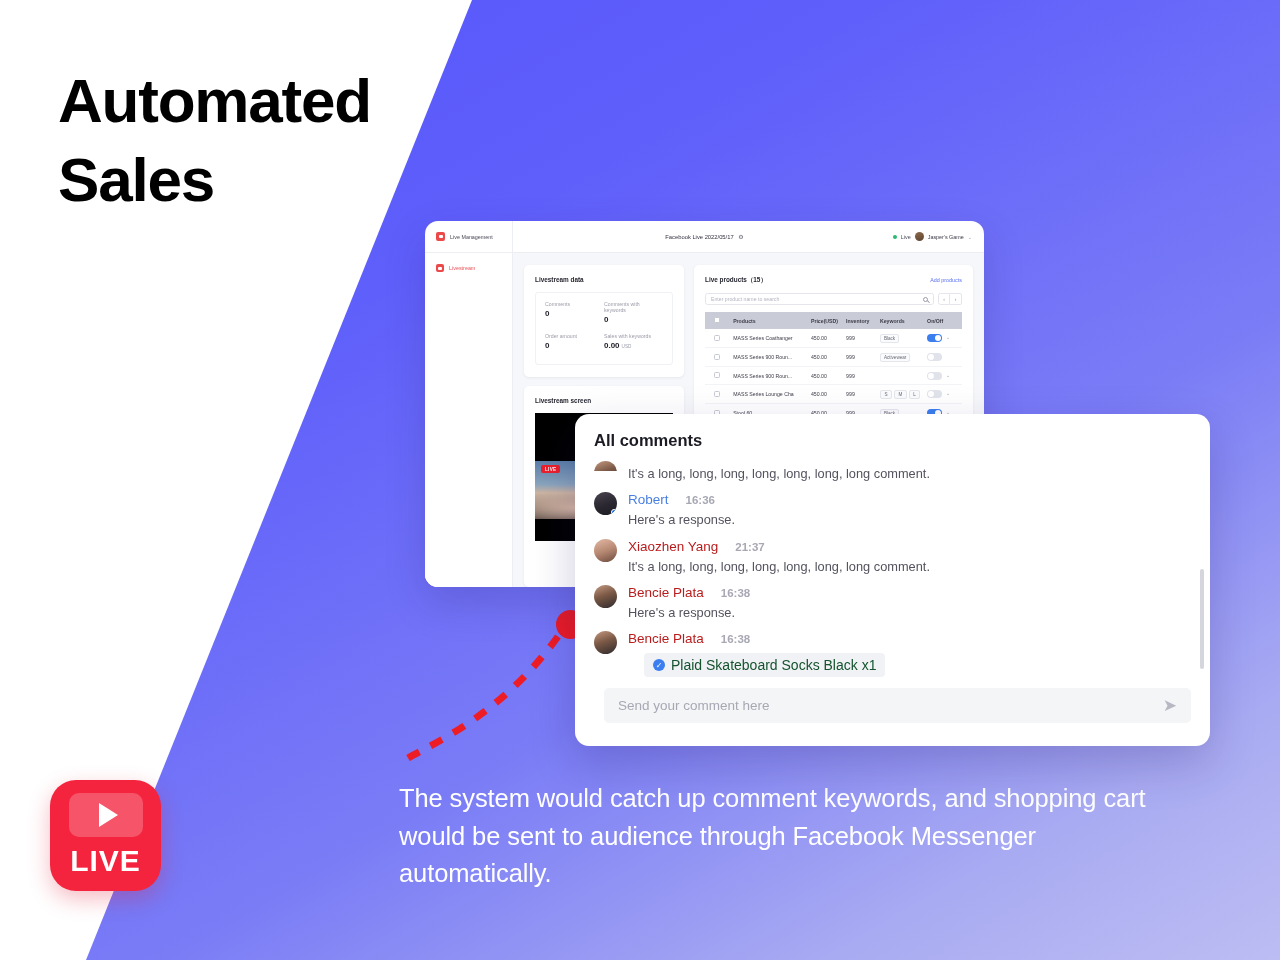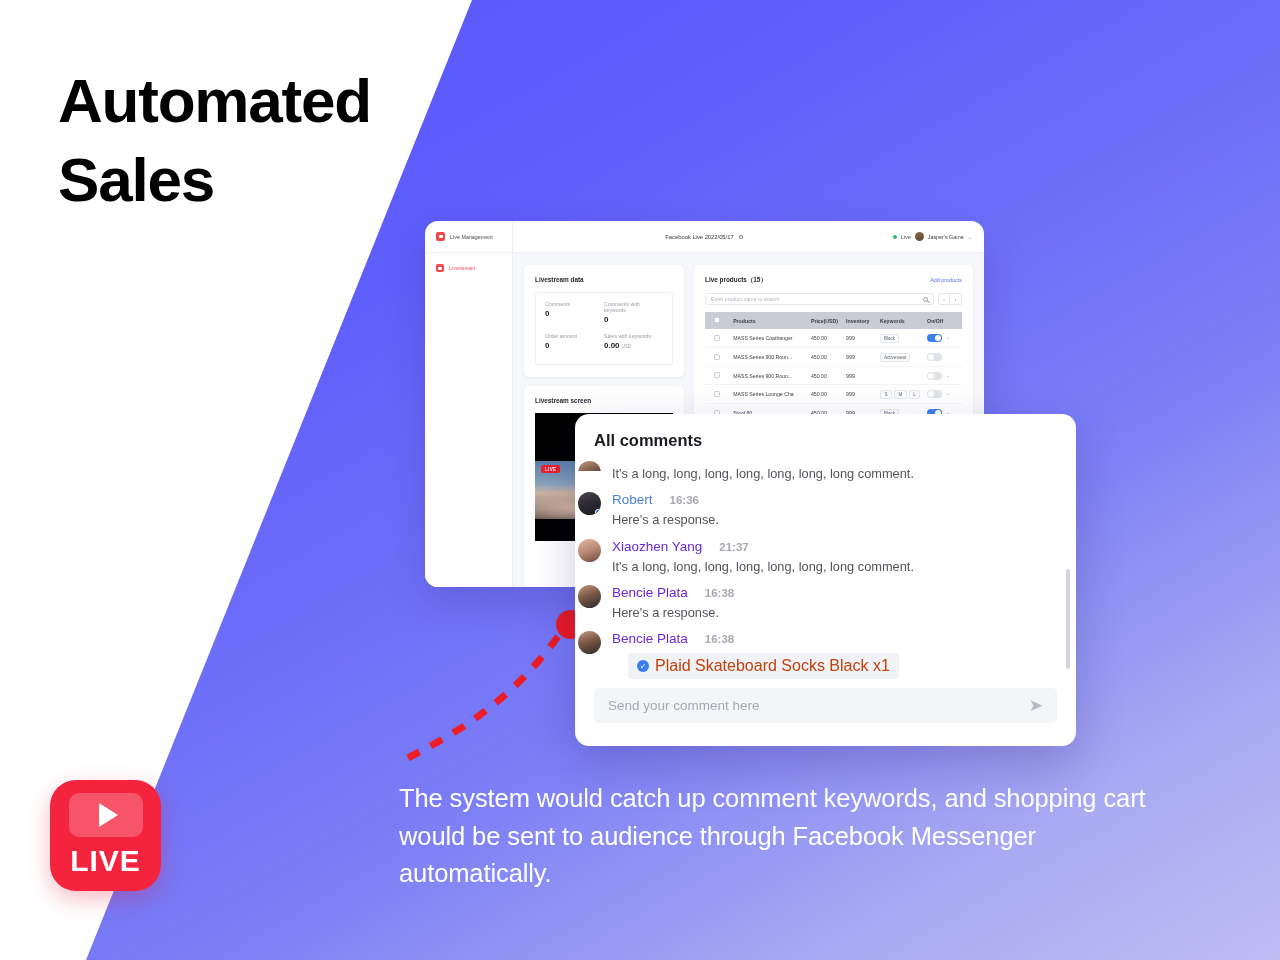--- a/index.html
+++ b/index.html
@@ -219,30 +219,30 @@
   .toggle .knob {
     position: absolute; top: 1px; left: 1px; width: 6px; height: 6px;
     border-radius: 50%; background: #fff;
   }
   .toggle.on .knob { left: 8px; }
   .row-chev { font-size: 5px; color: #9b9baa; margin-left: 4px; }
 
   
   #comments-panel {
     position: absolute; left: 575px; top: 414px;
-    width: 501px; height: 332px;
+    width: 635px; height: 332px;
     background: #ffffff; border-radius: 14px;
     box-shadow: 0 18px 46px rgba(30,20,100,0.22);
     overflow: hidden;
   }
   .cm-title {
     font-size: 16.5px; font-weight: 700; color: #1b1b24;
     padding: 17px 0 0 19px;
   }
-  .cm-list { position: relative; padding: 11px 22px 0 3px; }
+  .cm-list { position: relative; padding: 11px 22px 0 19px; }
   .cm-partial { display: flex; gap: 11px; align-items: flex-start; margin-bottom: 10px; }
   .cm-partial .av-clip {
     width: 23px; height: 10px; overflow: hidden; flex: none;
     display: flex; align-items: flex-end;
   }
   .cm-partial .avatar { width: 23px; height: 23px; margin-bottom: -13px; }
   .cm-row { display: flex; gap: 11px; margin-bottom: 10px; }
   .avatar {
     width: 23px; height: 23px; border-radius: 50%; flex: none;
     background: linear-gradient(155deg,#6b5a50,#2d2a2c);
@@ -250,41 +250,41 @@
   }
   .avatar.a-robert { background: linear-gradient(160deg,#4a4450 0%, #2a2730 55%, #1d1b22 100%); }
   .avatar.a-xiao { background: linear-gradient(160deg,#e3b9a4 0%, #b88a74 50%, #6c4a3d 100%); }
   .avatar.a-bencie { background: linear-gradient(160deg,#c79b82 0%, #7b5946 45%, #2e2a2c 100%); }
   .avatar .fb-badge {
     position: absolute; right: 0; bottom: 0; width: 6px; height: 6px;
     border-radius: 50%; background: #1877f2; border: 1px solid #fff;
   }
   .cm-body { flex: 1; min-width: 0; }
   .cm-head { display: flex; align-items: baseline; gap: 17px; }
-  .cm-name { font-size: 13.5px; color: #6d28d9; }
+  .cm-name { font-size: 13.5px; color: #b91c1c; }
   .cm-name.link { color: #4a7fe0; }
   .cm-time { font-size: 11.5px; color: #a8a8b4; font-weight: bold; }
   .cm-text { font-size: 12.8px; color: #53535f; margin-top: 4px; line-height: 1.35; }
   .cm-keyword { font-size: 12.8px; color: #5a79e8; margin-top: 4px; }
   .cm-cart {
     display: inline-flex; align-items: center; gap: 6px;
     background: #f1f2f5; border-radius: 4px; padding: 4px 9px;
     margin-top: 7px; margin-left: 16px;
   }
   .cart-check {
     width: 12px; height: 12px; border-radius: 50%; background: #3b7ef0;
     color: #fff; font-size: 8px; display: flex; align-items: center; justify-content: center;
   }
-  .cm-cart-text { font-size: 16px; color: #c2410c; }
+  .cm-cart-text { font-size: 14px; color: #14532d; }
   .cm-scrollbar {
     position: absolute; right: 6px; top: 155px; width: 4px; height: 100px;
     border-radius: 2px; background: #d5d6dd;
   }
   .cm-input {
-    position: absolute; left: 19px; right: 19px; bottom: 23px; height: 35px;
+    position: absolute; left: 29px; right: 19px; bottom: 23px; height: 35px;
     background: #f4f5f7; border-radius: 5px; display: flex; align-items: center;
     padding: 0 14px;
     justify-content: center;
   }
   .cm-input-ph { flex: 1; font-size: 13.5px; color: #a8a8b4; }
   .send-glyph { font-size: 17px; color: #b7b8c2; }
 </style>
 </head>
 <body>
 

